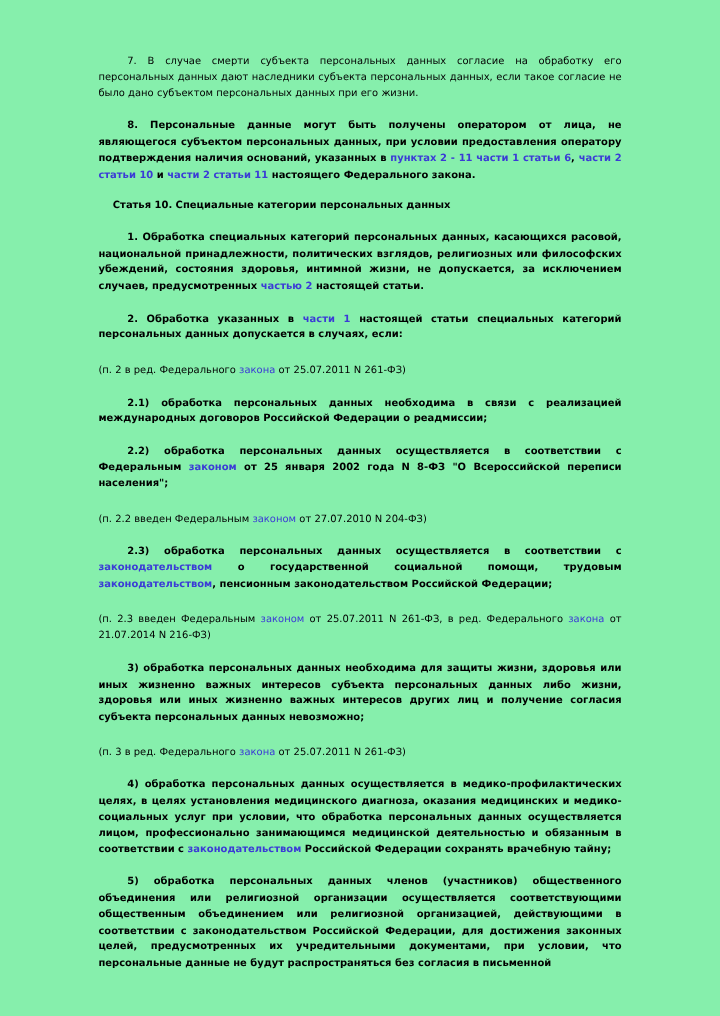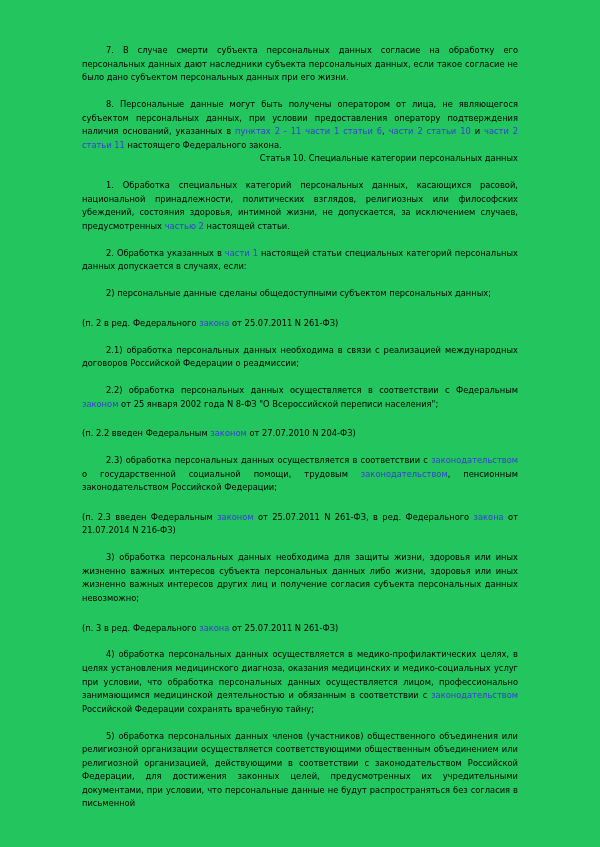--- a/index.html
+++ b/index.html
@@ -12,21 +12,21 @@
     width: 600px;
     height: 847px;
     font-family: "DejaVu Sans", "Liberation Sans", sans-serif;
     color: #000000;
     overflow: hidden;
   }
   .page {
     position: relative;
     width: 600px;
     height: 847px;
-    background: #22c55e;
+    background: #86efac;
     box-sizing: border-box;
     padding: 44px 82px 0 82px;
   }
   .doc-body {
     width: 436px;
   }
   p.para {
     margin: 0 0 0 0;
     font-size: 8.3px;
     line-height: 13.55px;
@@ -38,27 +38,28 @@
   }
   p.indent {
     text-indent: 24px;
   }
   p.noindent {
     text-indent: 0;
     margin-top: 16px;
   }
   p.gap {
     margin-top: 13.4px;
+    font-weight: bold;
   }
   p.heading {
-    margin: 0;
+    margin: 12px;
     font-size: 8.3px;
     line-height: 13.55px;
-    font-weight: normal;
-    text-align: right;
+    font-weight: bold;
+    text-align: left;
     text-indent: 0;
   }
   .lnk {
     color: #3b3bd6;
   }
 </style>
 </head>
 <body>
 
 <div class="page">
@@ -68,21 +69,20 @@
 
     <p class="para indent gap"><span>8. Персональные данные могут быть получены оператором от лица, не являющегося субъектом персональных данных, при условии предоставления оператору подтверждения наличия оснований, указанных в </span><span class="lnk">пунктах 2 - 11 части 1 статьи 6</span><span>, </span><span class="lnk">части 2 статьи 10</span><span> и </span><span class="lnk">части 2 статьи 11</span><span> настоящего Федерального закона.</span></p>
 
     <p class="heading gap">Статья 10. Специальные категории персональных данных</p>
 
     <p class="para indent gap"><span>1. Обработка специальных категорий персональных данных, касающихся расовой, национальной принадлежности, политических взглядов, религиозных или философских убеждений, состояния здоровья, интимной жизни, не допускается, за исключением случаев, предусмотренных </span><span class="lnk">частью 2</span><span> настоящей статьи.</span></p>
 
     <p class="para indent gap"><span>2. Обработка указанных в </span><span class="lnk">части 1</span><span> настоящей статьи специальных категорий персональных данных допускается в случаях, если:</span></p>
 
 
-    <p class="para indent gap">2) персональные данные сделаны общедоступными субъектом персональных данных;</p>
 
     <p class="para noindent"><span>(п. 2 в ред. Федерального </span><span class="lnk">закона</span><span> от 25.07.2011 N 261-ФЗ)</span></p>
 
     <p class="para indent gap">2.1) обработка персональных данных необходима в связи с реализацией международных договоров Российской Федерации о реадмиссии;</p>
 
 
     <p class="para indent gap"><span>2.2) обработка персональных данных осуществляется в соответствии с Федеральным </span><span class="lnk">законом</span><span> от 25 января 2002 года N 8-ФЗ "О Всероссийской переписи населения";</span></p>
 
     <p class="para noindent"><span>(п. 2.2 введен Федеральным </span><span class="lnk">законом</span><span> от 27.07.2010 N 204-ФЗ)</span></p>
 

